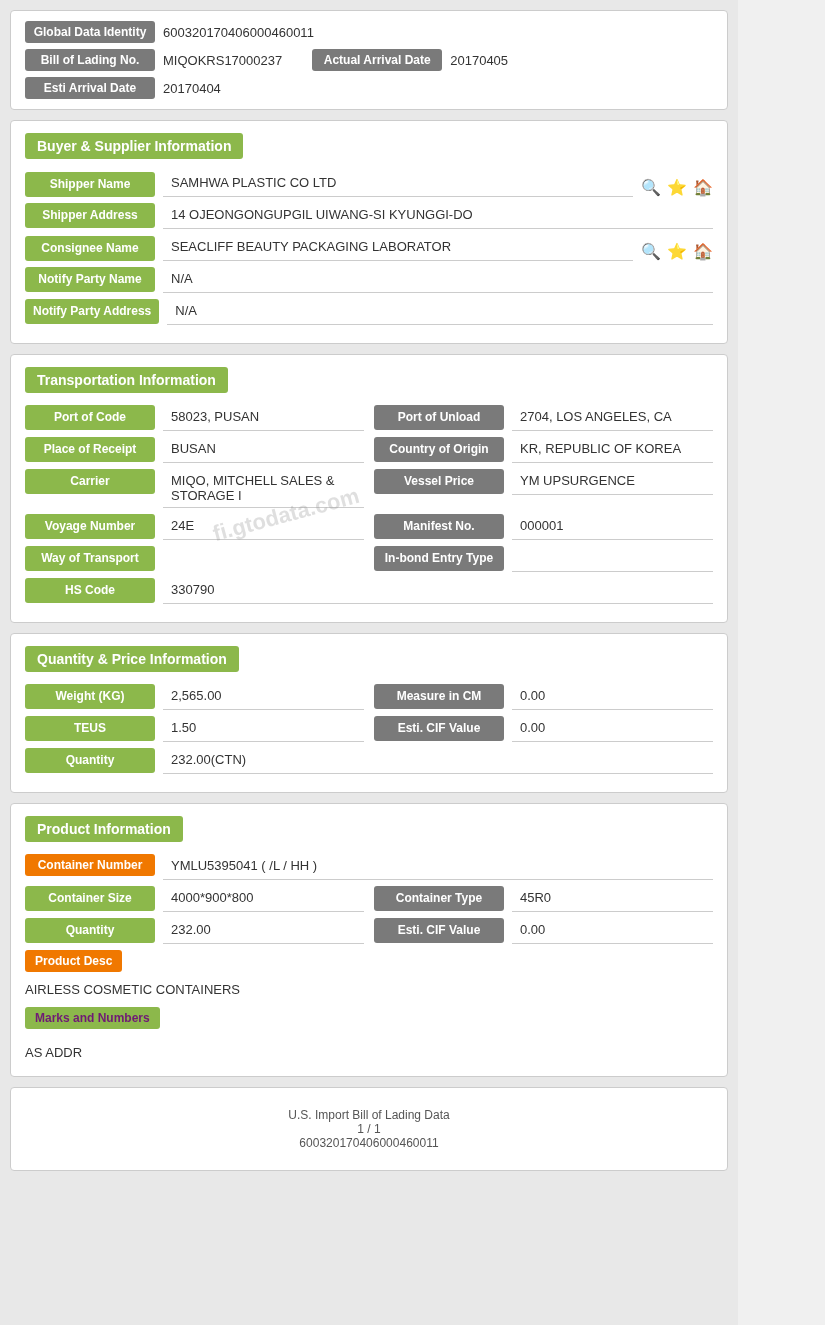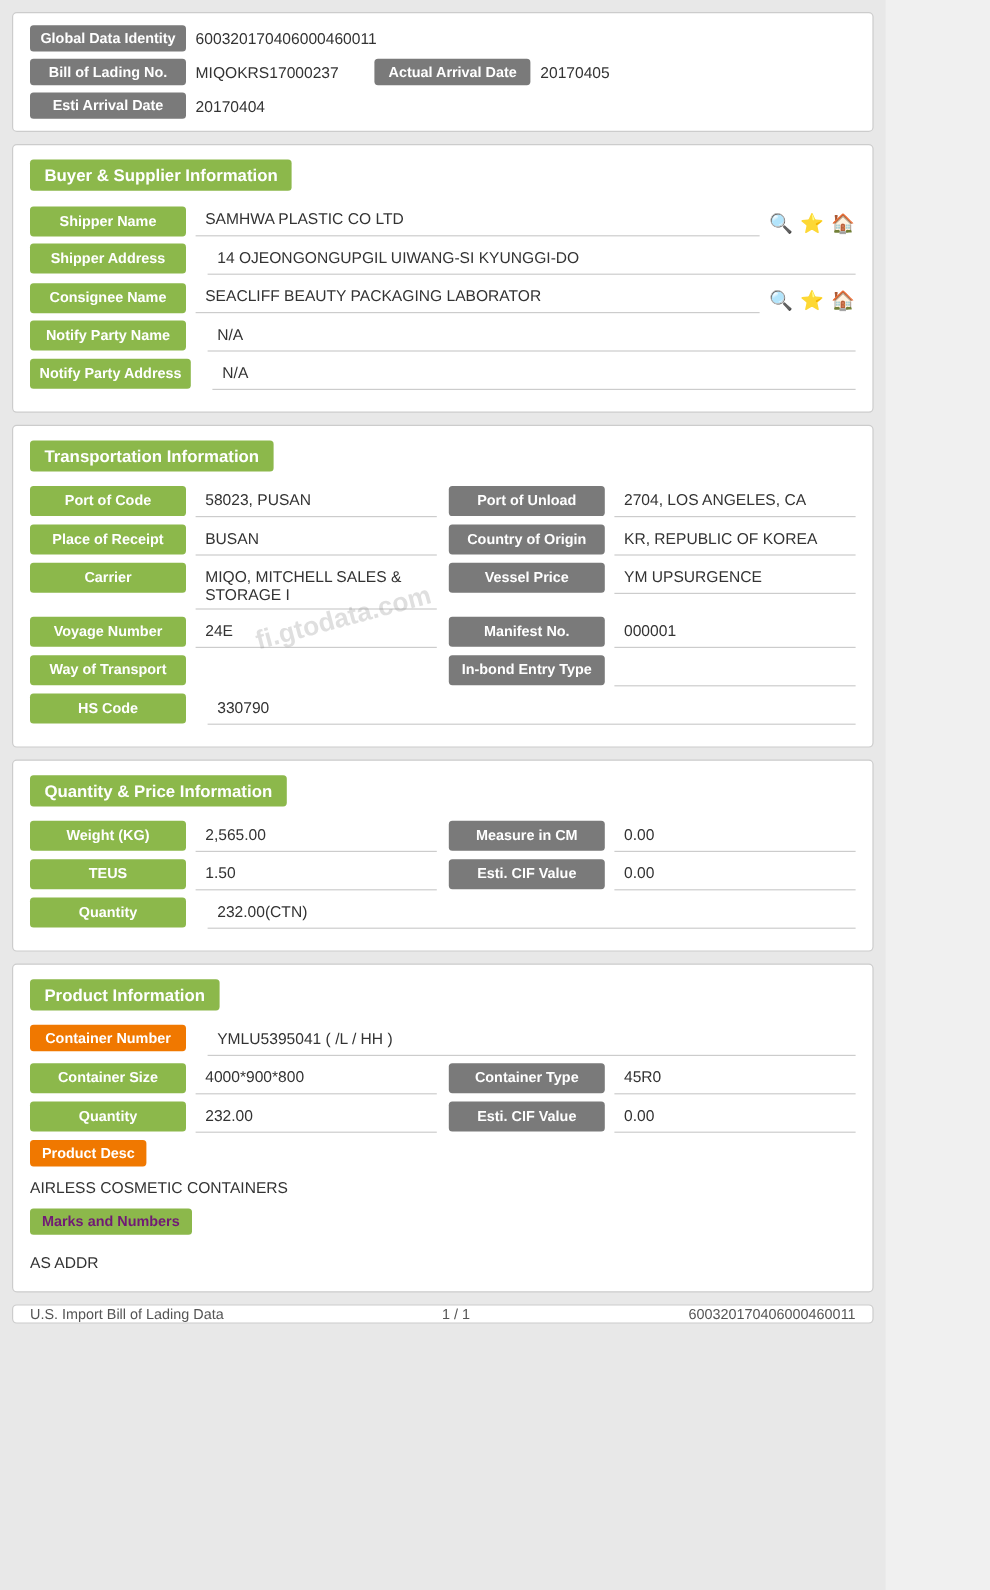--- a/index.html
+++ b/index.html
@@ -79,21 +79,21 @@
       padding: 5px 12px;
       display: inline-block;
       margin-bottom: 12px;
     }
 
     
     .field-row {
       display: flex;
       align-items: flex-start;
       margin-bottom: 6px;
-      gap: 10px;
+      gap: 0;
     }
     .field-label {
       background: #8cb84b;
       color: #fff;
       font-size: 12px;
       font-weight: bold;
       border-radius: 3px;
       padding: 4px 8px;
       min-width: 130px;
       text-align: center;
@@ -175,26 +175,27 @@
 
     .relative-wrap {
       position: relative;
     }
 
     
     .footer {
       background: #fff;
       border: 1px solid #ccc;
       border-radius: 4px;
-      padding: 0 14px;
+      padding: 20px 14px;
       display: flex;
       justify-content: space-between;
       align-items: center;
       font-size: 12px;
       color: #555;
+      flex-direction: column;
     }
 
     
     .product-desc-area {
       padding: 4px 8px 4px 0;
       font-size: 13px;
       color: #333;
       margin-bottom: 6px;
     }
     .marks-tag {

